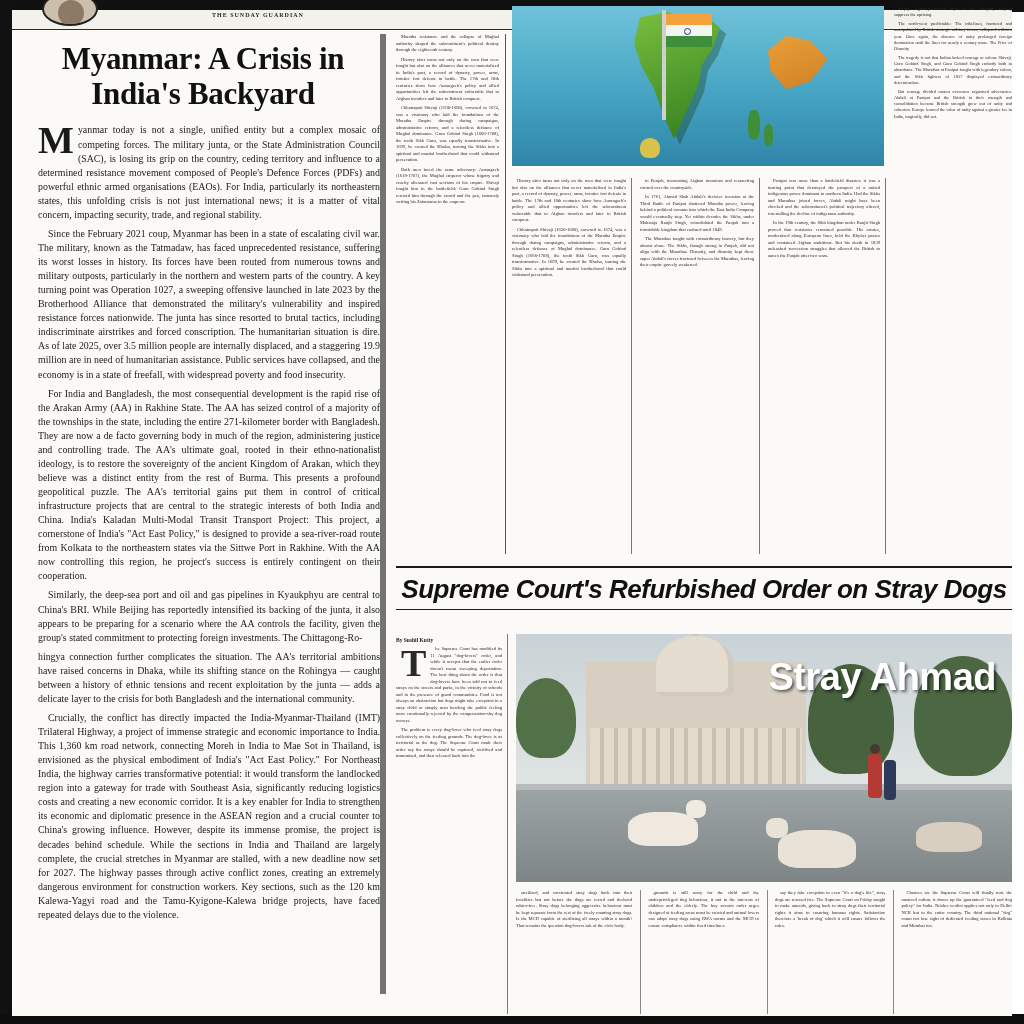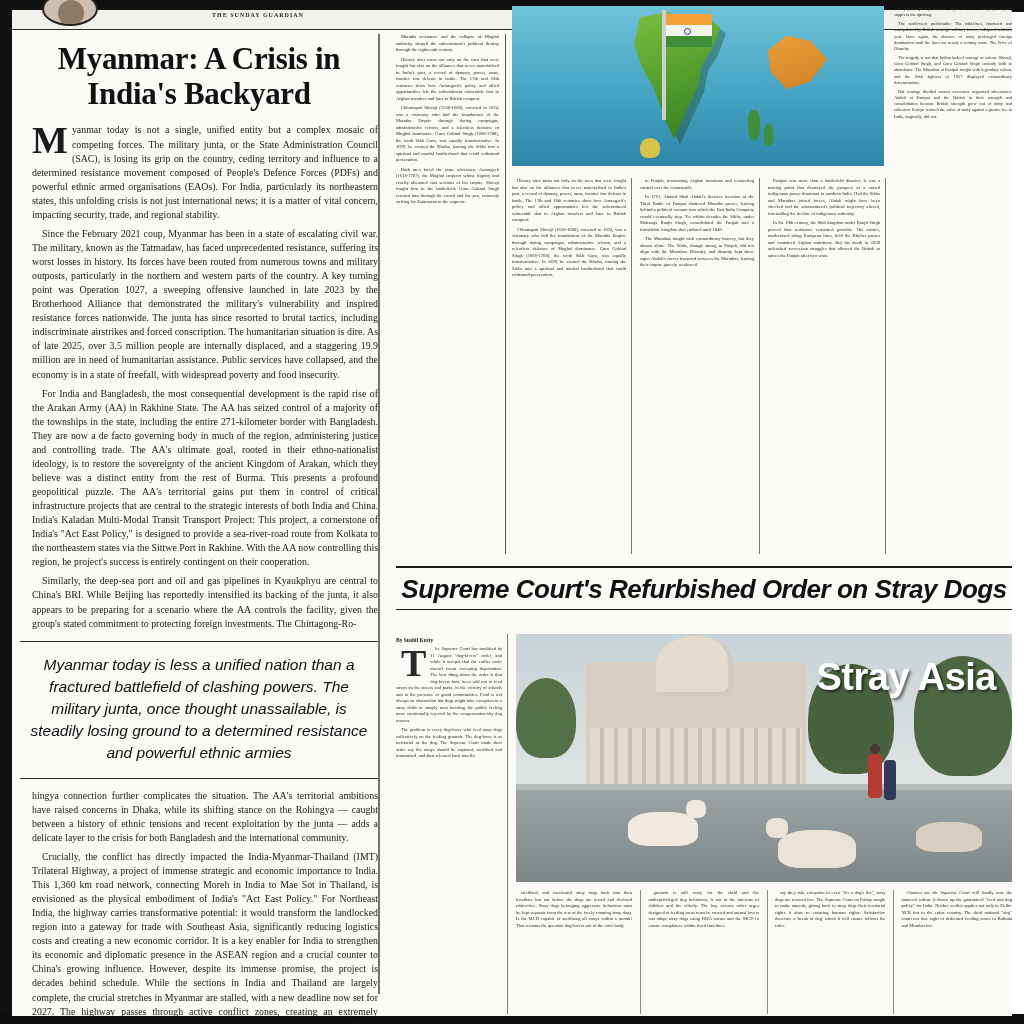--- a/index.html
+++ b/index.html
@@ -36,22 +36,22 @@
     background:#cdbfae; overflow:hidden;
   }
   .avatar .head { position:absolute; left:14px; top:6px; width:26px; height:26px; border-radius:50%; background:#8d7a66; }
   .topstrip .tinytext {
     position:absolute; left:200px; top:2px; font-size:6px; letter-spacing:1px;
     color:#2b2b2b; font-weight:bold;
   }
 
   
   .left-col {
-    position:absolute; left:8px; top:24px; width:360px; height:960px;
-    border-right:2px solid #737373;
+    position:absolute; left:14px; top:24px; width:360px; height:960px;
+    border-right:6px solid #737373;
     padding-right:0;
   }
   .headline {
     font-family:"Liberation Serif", serif;
     font-weight:bold;
     font-size:31px;
     line-height:1.12;
     text-align:center;
     color:#111;
     margin:8px 0 12px 0;
@@ -237,21 +237,20 @@
       </div>
 
     <div class="left-col">
       <div class="headline">Myanmar: A Crisis in India's Backyard</div>
       <div class="body-text">
         <p class="first dropcap">Myanmar today is not a single, unified entity but a complex mosaic of competing forces. The military junta, or the State Administration Council (SAC), is losing its grip on the country, ceding territory and influence to a determined resistance movement composed of People's Defence Forces (PDFs) and powerful ethnic armed organisations (EAOs). For India, particularly its northeastern states, this unfolding crisis is not just international news; it is a matter of vital concern, impacting security, trade, and regional stability.</p>
         <p>Since the February 2021 coup, Myanmar has been in a state of escalating civil war. The military, known as the Tatmadaw, has faced unprecedented resistance, suffering its worst losses in history. Its forces have been routed from numerous towns and military outposts, particularly in the northern and western parts of the country. A key turning point was Operation 1027, a sweeping offensive launched in late 2023 by the Brotherhood Alliance that demonstrated the military's vulnerability and inspired resistance forces nationwide. The junta has since resorted to brutal tactics, including indiscriminate airstrikes and forced conscription. The humanitarian situation is dire. As of late 2025, over 3.5 million people are internally displaced, and a staggering 19.9 million are in need of humanitarian assistance. Public services have collapsed, and the economy is in a state of freefall, with widespread poverty and food insecurity.</p>
         <p>For India and Bangladesh, the most consequential development is the rapid rise of the Arakan Army (AA) in Rakhine State. The AA has seized control of a majority of the townships in the state, including the entire 271-kilometer border with Bangladesh. They are now a de facto governing body in much of the region, administering justice and controlling trade. The AA's ultimate goal, rooted in their ethno-nationalist ideology, is to restore the sovereignty of the ancient Kingdom of Arakan, which they believe was a distinct entity from the rest of Burma. This presents a profound geopolitical puzzle. The AA's territorial gains put them in control of critical infrastructure projects that are central to the strategic interests of both India and China. India's Kaladan Multi-Modal Transit Transport Project: This project, a cornerstone of India's "Act East Policy," is designed to provide a sea-river-road route from Kolkata to the northeastern states via the Sittwe Port in Rakhine. With the AA now controlling this region, he project's success is entirely contingent on their cooperation.</p>
         <p>Similarly, the deep-sea port and oil and gas pipelines in Kyaukphyu are central to China's BRI. While Beijing has reportedly intensified its backing of the junta, it also appears to be preparing for a scenario where the AA controls the facility, given the group's stated commitment to protecting foreign investments. The Chittagong-Ro-</p>
       </div>
-      <div class="pullquote">Myanmar today is less a unified nation than a fractured battlefield of clashing powers. The military junta, once thought unassailable, is steadily losing ground to a determined resistance and powerful ethnic armies</div>
       <div class="body-text">
         <p class="first">hingya connection further complicates the situation. The AA's territorial ambitions have raised concerns in Dhaka, while its shifting stance on the Rohingya — caught between a history of ethnic tensions and recent exploitation by the junta — adds a delicate layer to the crisis for both Bangladesh and the international community.</p>
         <p>Crucially, the conflict has directly impacted the India-Myanmar-Thailand (IMT) Trilateral Highway, a project of immense strategic and economic importance to India. This 1,360 km road network, connecting Moreh in India to Mae Sot in Thailand, is envisioned as the physical embodiment of India's "Act East Policy." For Northeast India, the highway carries transformative potential: it would transform the landlocked region into a gateway for trade with Southeast Asia, significantly reducing logistics costs and creating a new economic corridor. It is a key enabler for India to strengthen its economic and diplomatic presence in the ASEAN region and a crucial counter to China's growing influence. However, despite its immense promise, the project is decades behind schedule. While the sections in India and Thailand are largely complete, the crucial stretches in Myanmar are stalled, with a new deadline now set for 2027. The highway passes through active conflict zones, creating an extremely dangerous environment for construction workers. Key sections, such as the 120 km Kalewa-Yagyi road and the Tamu-Kyigone-Kalewa bridge projects, have faced repeated delays due to the violence.</p>
       </div>
     </div>
 
     <div class="mid-col">
       <div class="micro">
         <p>Maratha resistance and the collapse of Mughal authority shaped the subcontinent's political destiny through the eighteenth century.</p>
         <p>History after turns not only on the men that were fought but also on the alliances that never materialised in India's past, a record of dynasty, power, arms, frontier fort defeats in battle. The 17th and 18th centuries show how Aurangzeb's policy and allied opportunities left the subcontinent vulnerable that to Afghan invaders and later to British conquest.</p>
@@ -325,21 +324,21 @@
         <div class="dp-colonnade"></div>
         <div class="dp-tree b"></div>
         <div class="dp-tree c"></div>
         <div class="dp-road"></div>
         <div class="dp-kerb"></div>
         <div class="dp-person"></div>
         <div class="dp-person2"></div>
         <div class="dp-dog d1"></div>
         <div class="dp-dog d2"></div>
         <div class="dp-dog d3"></div>
-        <div class="dp-title">Stray Asia</div>
+        <div class="dp-title">Stray Ahmad</div>
       </div>
 
       <div class="dogs-bottom">
         <div class="col micro">
           <p>sterilised, and vaccinated stray dogs back into their localities but not before the dogs are tested and declared rabies-free. Stray dogs belonging aggressive behaviour must be kept separate from the rest of the freely roaming stray dogs.
 
 Is the MCD capable of sterilising all strays within a month? That remains the question dog-lovers ask of the civic body.</p>
         </div>
         <div class="col micro">
           <p>grounds is still scary for the child and the underprivileged dog behaviour, it not in the interests of children and the elderly. The boy accosts order urges designed at feeding areas must be created and animal lovers can adopt stray dogs using RWA norms and the MCD to ensure compliance within fixed timelines.</p>

